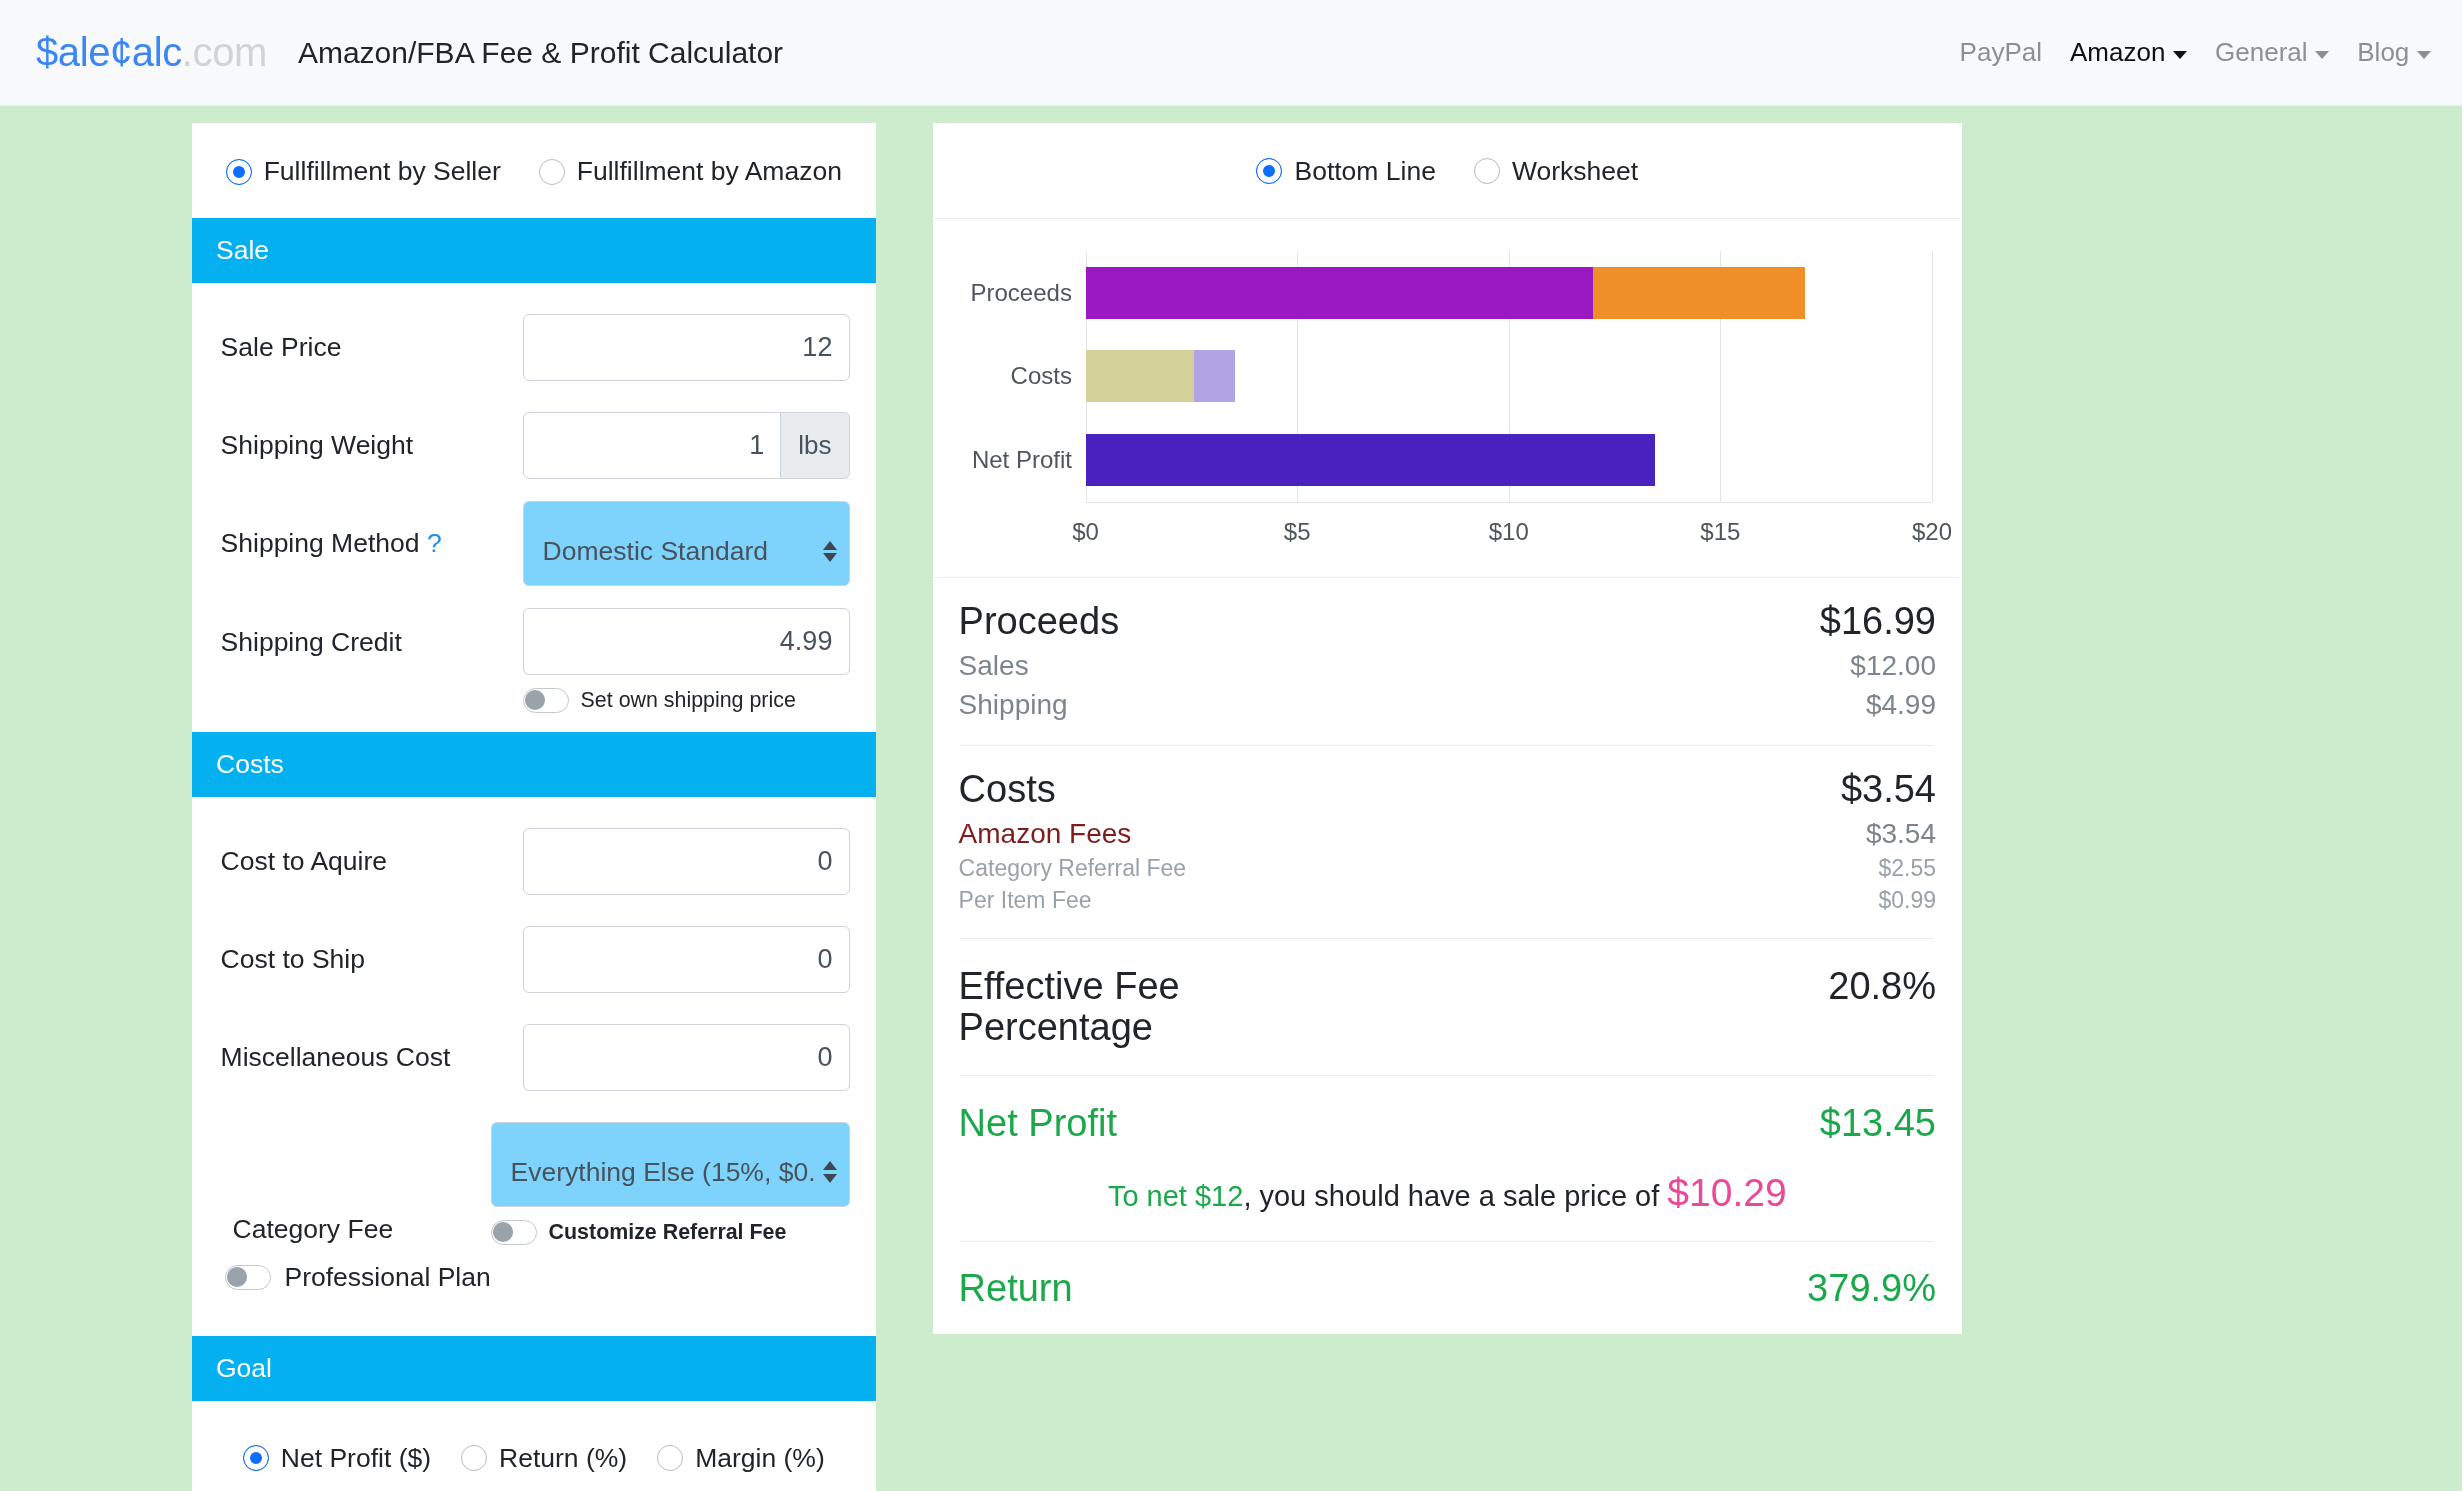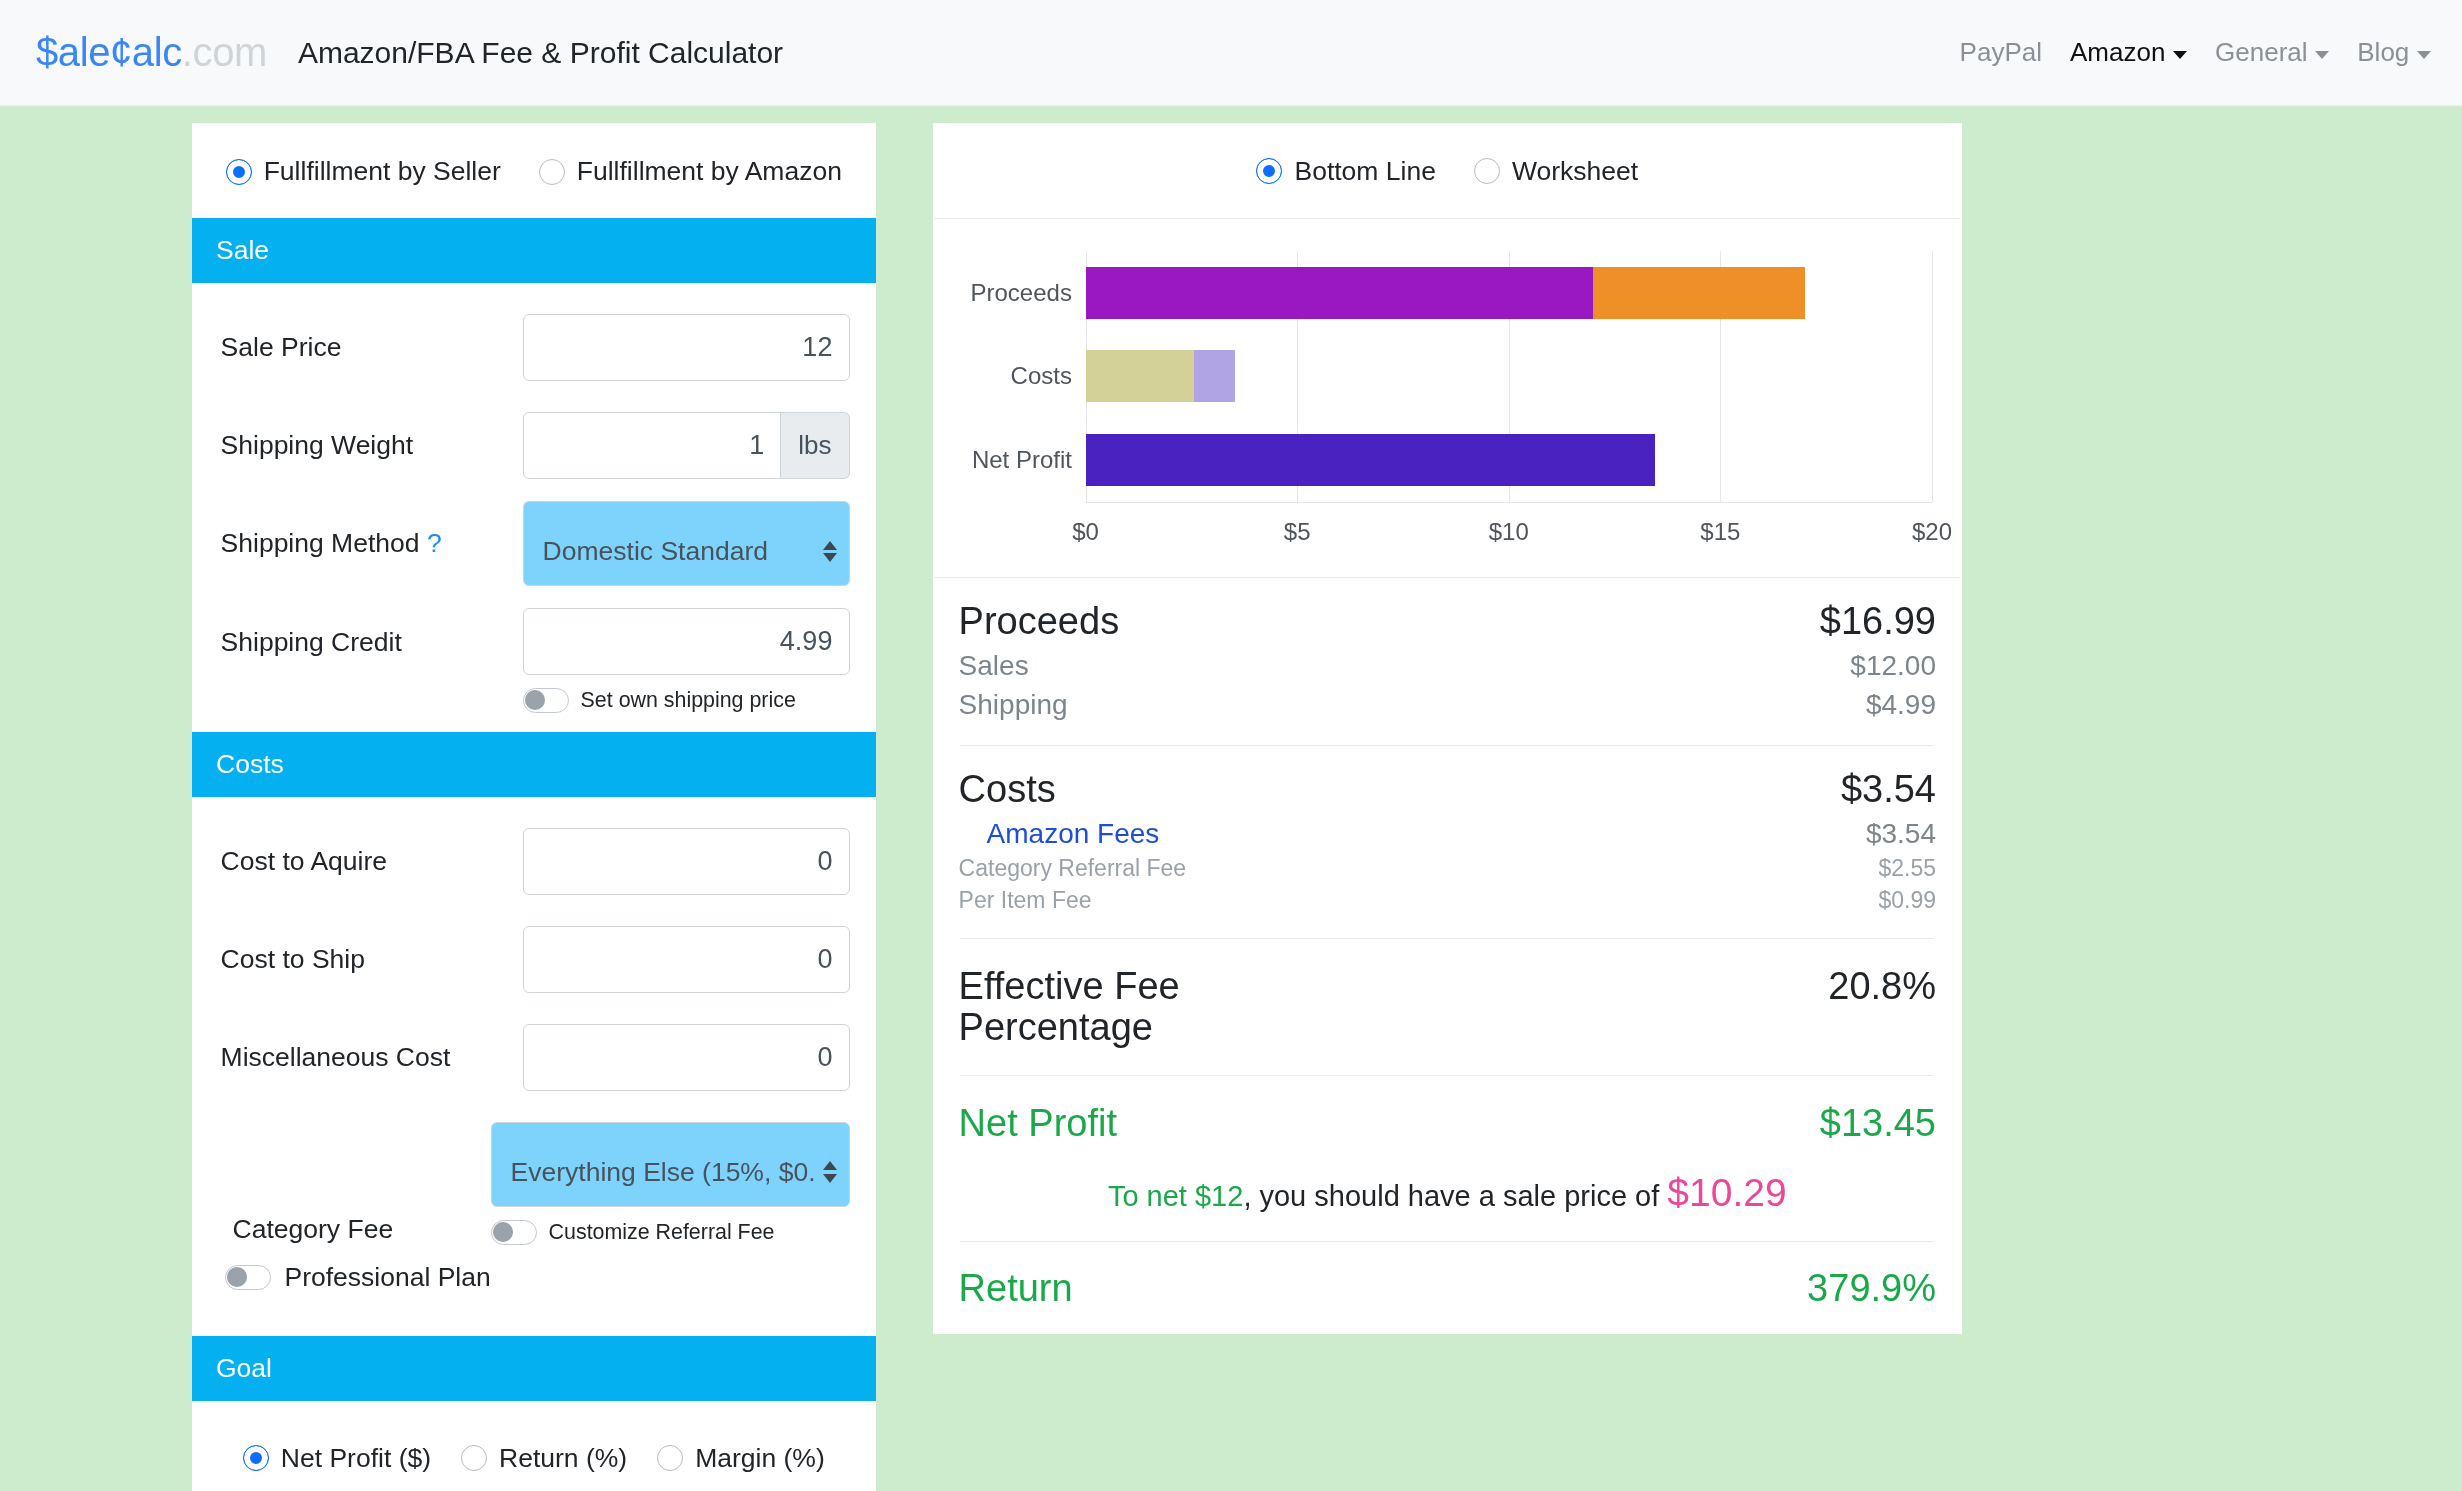--- a/index.html
+++ b/index.html
@@ -155,21 +155,21 @@
   }
   .tgl .knob {
     width: 19.7px; height: 19.7px; border-radius: 50%;
     background: #9aa3ab;
   }
   .tgl-lbl { font-size: 21.4px; color: #212529; white-space: nowrap; }
 
   .plan-row { display: flex; align-items: center; gap: 13.7px; padding: 17px 0 24px 6.8px; }
   .plan-row .tgl-lbl { font-size: 26.5px; }
 
-  .cf-row { justify-content: flex-start; }
+  .cf-row { justify-content: flex-start; font-weight: bold; }
 
   
   .view-row {
     display: flex; align-items: center; justify-content: center;
     gap: 38px;
     padding: 32.5px 0 31px 0;
   }
 
   .divider { height: 0.9px; background: #e9ecef; margin: 0 1.7px; }
 
@@ -221,21 +221,21 @@
   .res-sub {
     display: flex; justify-content: space-between; align-items: baseline;
     font-size: 28px; color: #7d858c;
     margin-top: 6.8px;
   }
   .res-sub2 {
     display: flex; justify-content: space-between; align-items: baseline;
     font-size: 23px; color: #9aa1a8;
     margin-top: 5.1px;
   }
-  .res-sub.link-row .k { color: #1d4ed8; cursor: pointer; margin-left: 28px; }
+  .res-sub.link-row .k { color: #7f1d1d; cursor: pointer; }
   .res-main.green { color: #1aa84a; }
   .res-main.two-line .k { max-width: 359px; line-height: 1.08; }
 
   .goal-line {
     text-align: center;
     font-size: 29px;
     color: #212529;
     padding: 26px 0 26px 0;
   }
   .goal-line .g { color: #1aa84a; }

